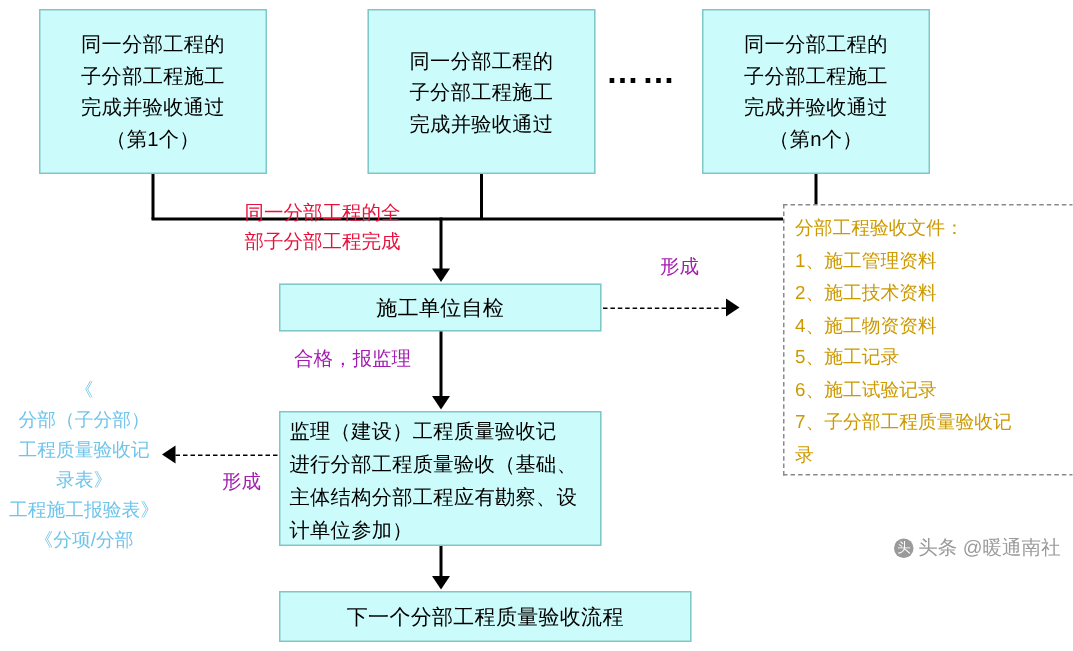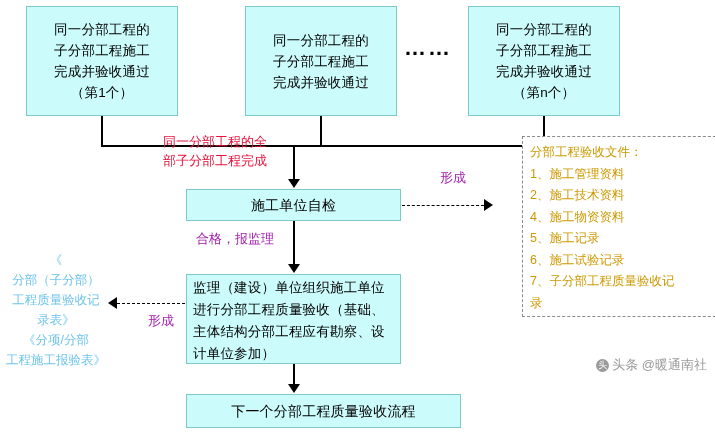--- a/index.html
+++ b/index.html
@@ -221,21 +221,21 @@
   <div class="line v" style="left:293px; top:221px; height:43px;"></div>
   <div class="arrow-down" style="left:288px; top:264px;"></div>
 
   <div class="lbl lbl-pass">合格，报监理</div>
 
   <div class="dashline" style="left:402px; top:205px; width:82px;"></div>
   <div class="arrow-right" style="left:484px; top:199px;"></div>
   <div class="lbl lbl-form1">形成</div>
 
   <div class="node supervise">
-    <span class="ln">监理（建设）单位组织施工单位</span>
+    <span class="ln">监理（建设）工程质量验收记</span>
     <span class="ln">进行分部工程质量验收（基础、</span>
     <span class="ln">主体结构分部工程应有勘察、设</span>
     <span class="ln">计单位参加）</span>
   </div>
 
   <div class="dashline" style="left:117px; top:303px; width:68px;"></div>
   <div class="arrow-left" style="left:108px; top:297px;"></div>
   <div class="lbl lbl-form2">形成</div>
 
   <div class="line v" style="left:293px; top:364px; height:21px;"></div>
@@ -254,21 +254,21 @@
     <span class="ln">6、施工试验记录</span>
     <span class="ln">7、子分部工程质量验收记</span>
     <span class="ln">录</span>
   </div>
 
   <div class="formbox">
     <span class="ln">《</span>
     <span class="ln">分部（子分部）</span>
     <span class="ln">工程质量验收记</span>
     <span class="ln">录表》</span>
+    <span class="ln">工程施工报验表》</span>
     <span class="ln">《分项/分部</span>
-    <span class="ln">工程施工报验表》</span>
   </div>
 
   <div class="watermark">
     <span class="wm-circle">头</span><span>头条 @暖通南社</span>
   </div>
 
 </div>
 
 </body></html>

